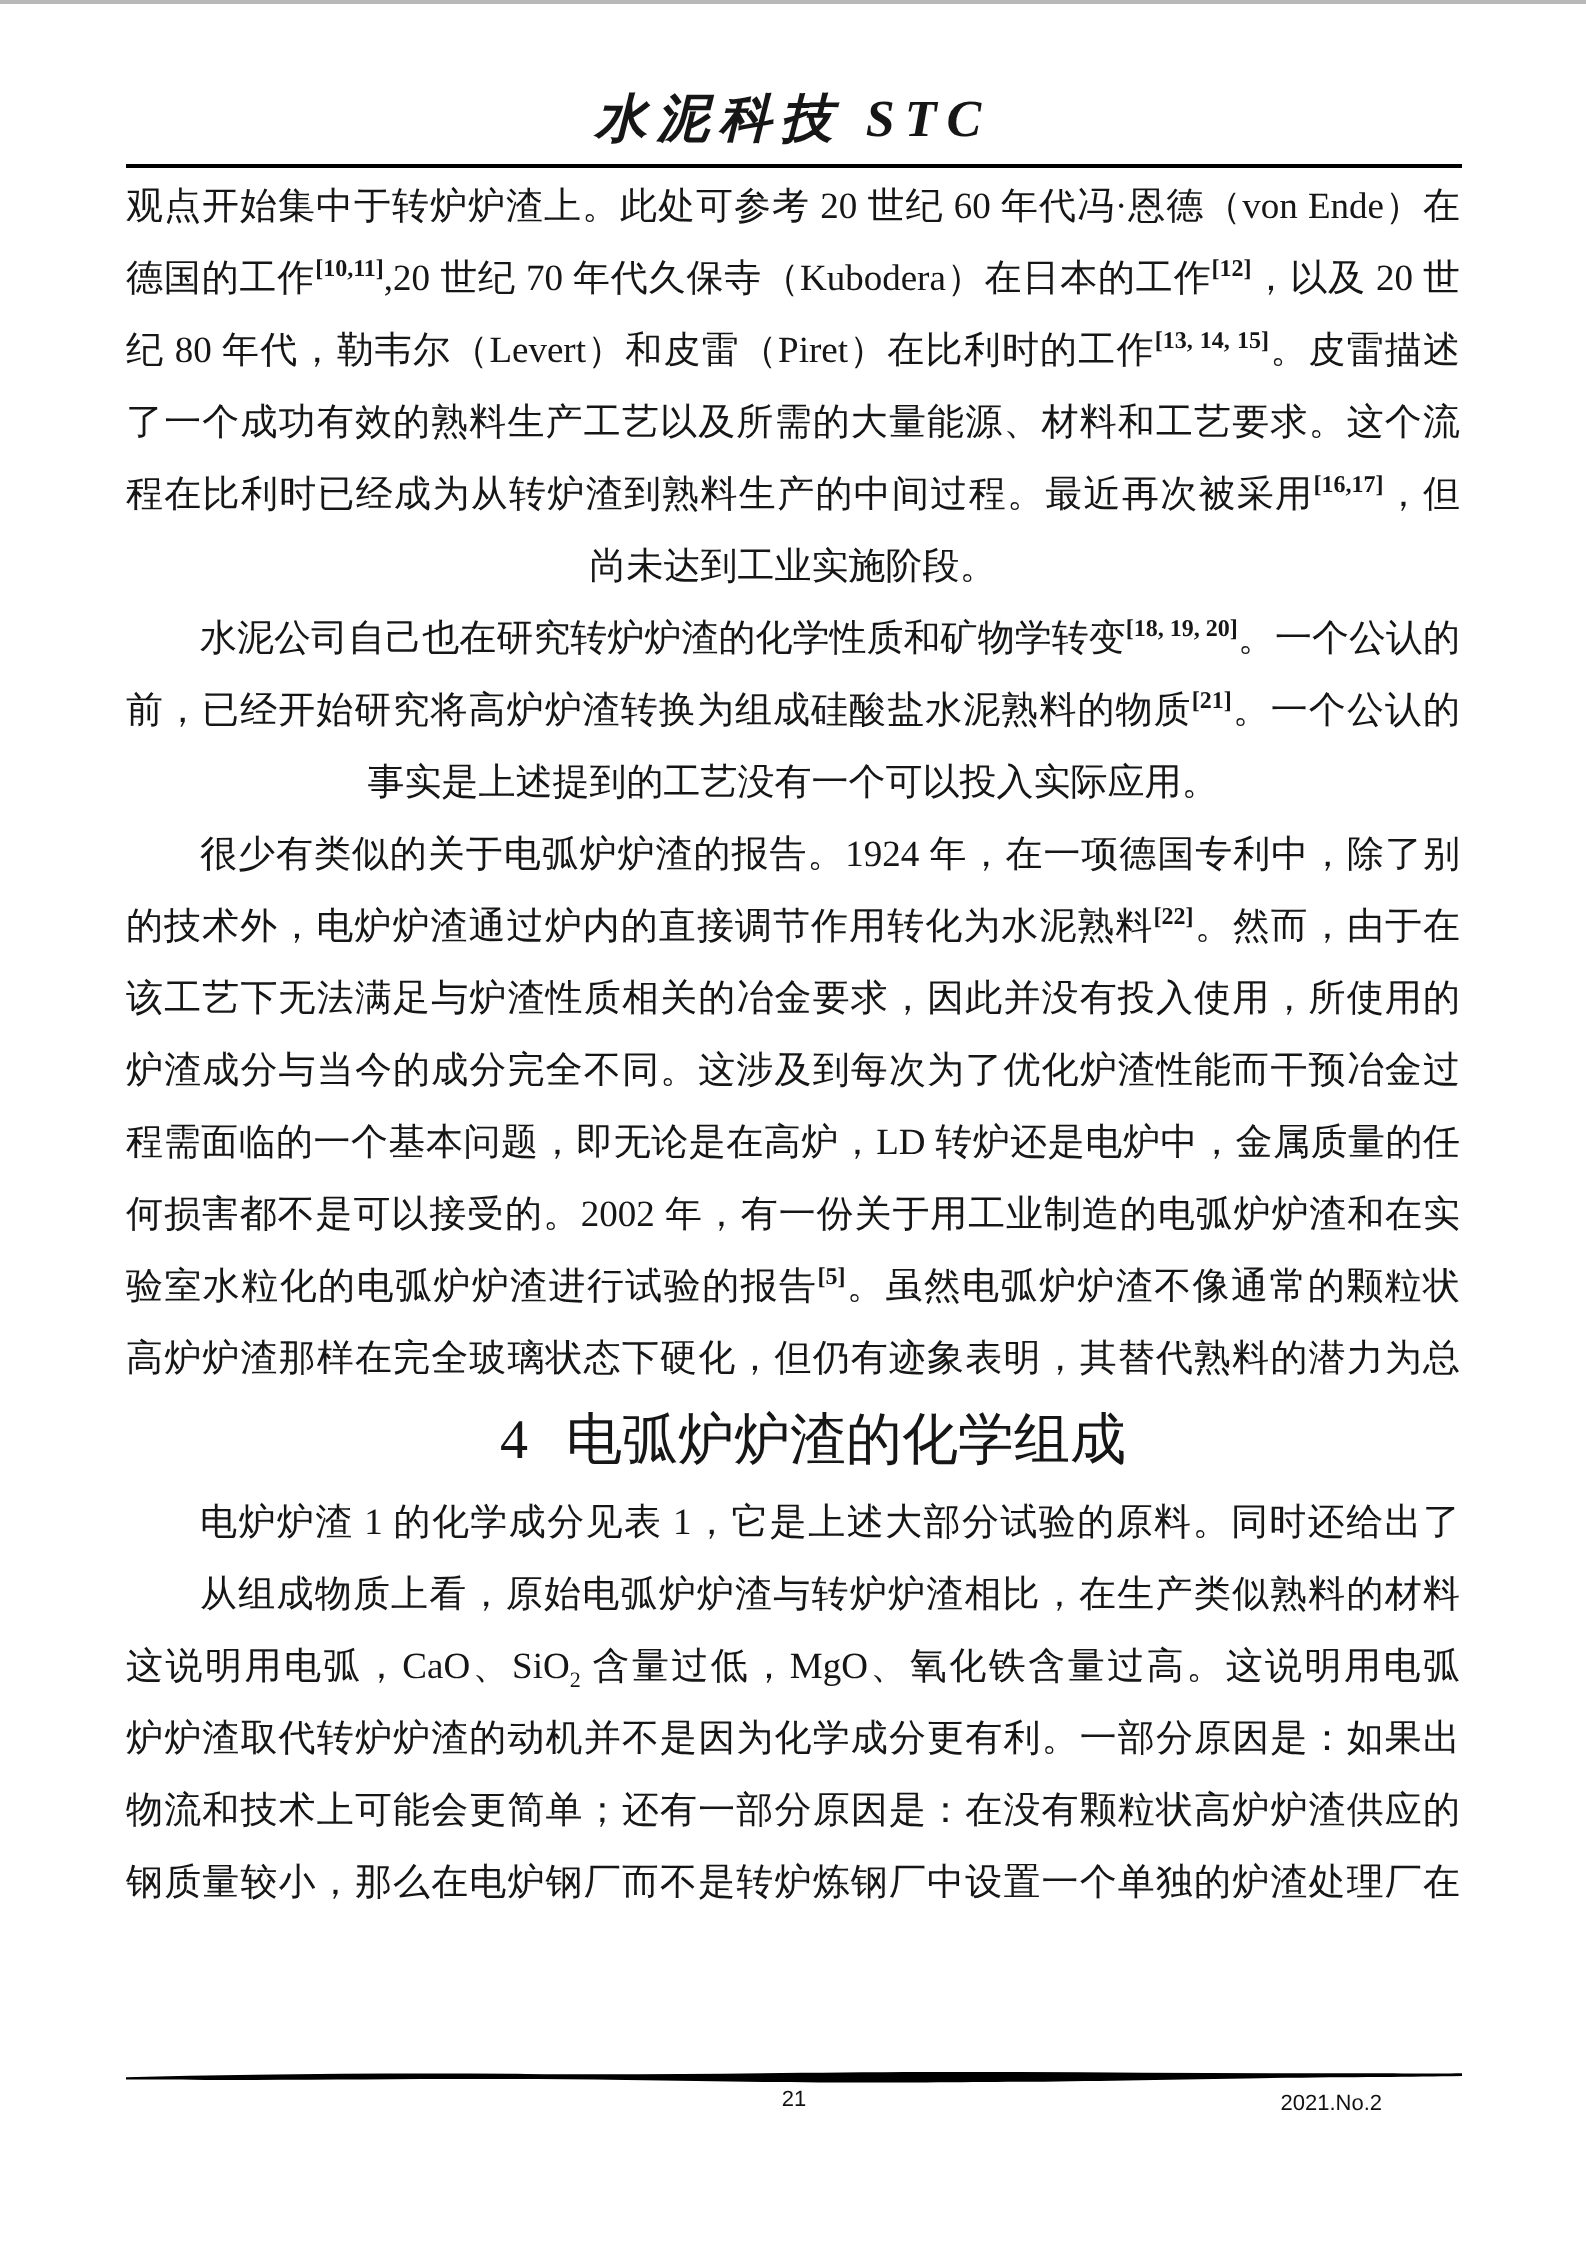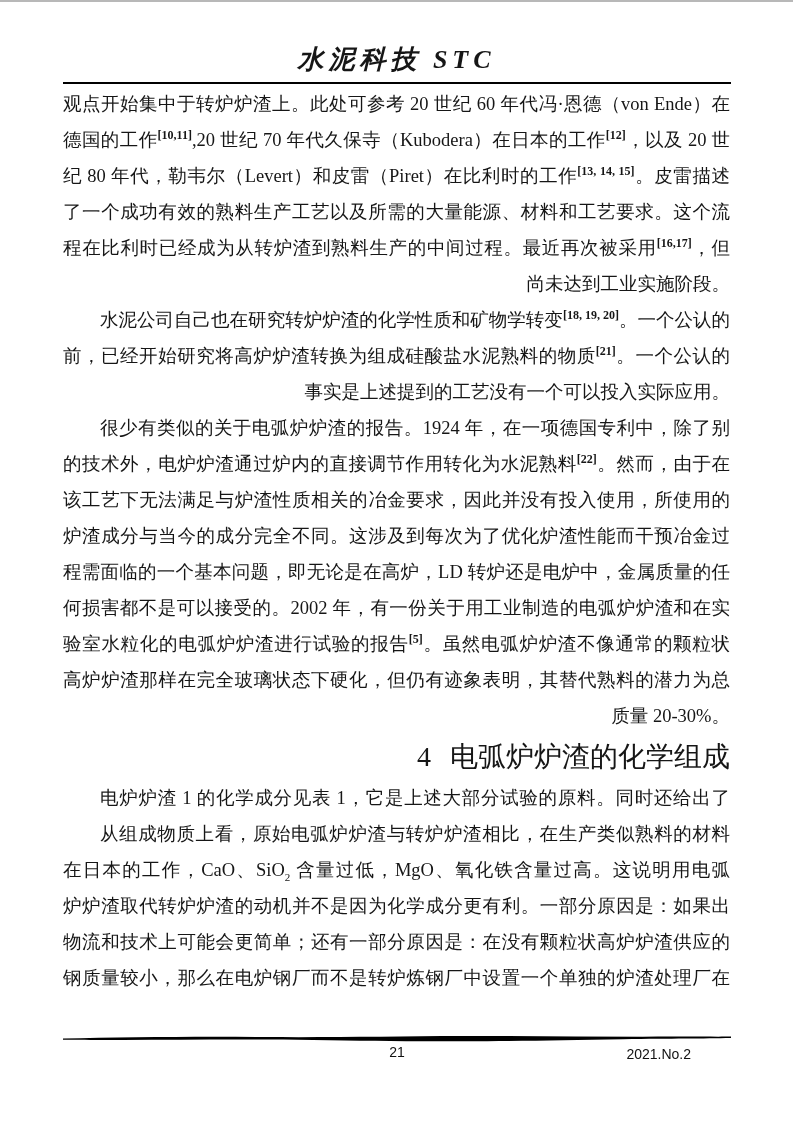--- a/index.html
+++ b/index.html
@@ -27,21 +27,21 @@
     width:668px;margin:5px auto 0;
     border-top:2.5px solid #000;
     height:0;
   }
 
   
   main{width:667px;margin:2px auto 0;}
   .line{
     height:36px;line-height:36px;
     font-size:18.5px;
-    text-align:right;
+    text-align:center;
   }
   .line.justify{
     text-align:justify;
     text-align-last:justify;
     -moz-text-align-last:justify;
   }
   .line.indent{text-indent:37px;}
   .line.heading{
     height:46px;line-height:46px;
     font-weight:normal;
@@ -51,21 +51,21 @@
   .h-num{margin-right:19px;}
   sup{font-size:12px;line-height:0;font-weight:bold;}
   sub{font-size:11px;line-height:0;}
 
   
   footer{position:absolute;left:63px;top:1034px;width:668px;}
   .footer-rule{display:block;width:668px;height:10px;}
   .footer-row{
     position:relative;height:16px;margin-top:0;
     font-family:"Liberation Sans","DejaVu Sans",sans-serif;
-    font-size:14px;color:#111;
+    font-size:11px;color:#111;
   }
   .page-number{position:absolute;left:0;right:0;text-align:center;}
   .issue{position:absolute;right:40px;top:2px;}
 </style>
 </head>
 <body>
 
 <div class="scan-edge"></div>
 
 <div class="page">
@@ -85,25 +85,24 @@
       <div class="line justify"><span>前，已经开始研究将高炉炉渣转换为组成硅酸盐水泥熟料的物质</span><sup>[21]</sup><span>。一个公认的</span></div>
       <div class="line"><span>事实是上述提到的工艺没有一个可以投入实际应用。</span></div>
       <div class="line justify indent"><span>很少有类似的关于电弧炉炉渣的报告。1924 年，在一项德国专利中，除了别</span></div>
       <div class="line justify"><span>的技术外，电炉炉渣通过炉内的直接调节作用转化为水泥熟料</span><sup>[22]</sup><span>。然而，由于在</span></div>
       <div class="line justify"><span>该工艺下无法满足与炉渣性质相关的冶金要求，因此并没有投入使用，所使用的</span></div>
       <div class="line justify"><span>炉渣成分与当今的成分完全不同。这涉及到每次为了优化炉渣性能而干预冶金过</span></div>
       <div class="line justify"><span>程需面临的一个基本问题，即无论是在高炉，LD 转炉还是电炉中，金属质量的任</span></div>
       <div class="line justify"><span>何损害都不是可以接受的。2002 年，有一份关于用工业制造的电弧炉炉渣和在实</span></div>
       <div class="line justify"><span>验室水粒化的电弧炉炉渣进行试验的报告</span><sup>[5]</sup><span>。虽然电弧炉炉渣不像通常的颗粒状</span></div>
       <div class="line justify"><span>高炉炉渣那样在完全玻璃状态下硬化，但仍有迹象表明，其替代熟料的潜力为总</span></div>
-      <div class="line"><span>质量 20-30%。</span></div>
       <div class="line heading"><span class="h-num">4</span><span>电弧炉炉渣的化学组成</span></div>
       <div class="line justify indent"><span>电炉炉渣 1 的化学成分见表 1，它是上述大部分试验的原料。同时还给出了</span></div>
       <div class="line justify indent"><span>从组成物质上看，原始电弧炉炉渣与转炉炉渣相比，在生产类似熟料的材料</span></div>
-      <div class="line justify"><span>在日本的工作，CaO、SiO</span><sub>2</sub><span> 含量过低，MgO、氧化铁含量过高。这说明用电弧</span></div>
+      <div class="line justify"><span>这说明用电弧，CaO、SiO</span><sub>2</sub><span> 含量过低，MgO、氧化铁含量过高。这说明用电弧</span></div>
       <div class="line justify"><span>炉炉渣取代转炉炉渣的动机并不是因为化学成分更有利。一部分原因是：如果出</span></div>
       <div class="line justify"><span>物流和技术上可能会更简单；还有一部分原因是：在没有颗粒状高炉炉渣供应的</span></div>
       <div class="line justify"><span>钢质量较小，那么在电炉钢厂而不是转炉炼钢厂中设置一个单独的炉渣处理厂在</span></div>
     </main>
 
   <footer>
     <svg class="footer-rule" viewBox="0 0 668 10" preserveAspectRatio="none" aria-hidden="true">
       <path fill="#000000" d="M0,4.6 C60,3.2 130,2.4 200,3.0 C270,3.6 330,2.2 400,2.0 C470,1.8 540,3.0 610,2.6 C635,2.5 655,2.9 668,2.6 L668,4.0 C640,4.6 610,4.4 560,5.2 C500,6.2 460,7.0 400,7.2 C340,7.4 300,6.8 250,6.0 C180,5.0 120,5.8 60,6.0 C35,6.1 12,5.6 0,5.8 Z"></path>
     </svg>
     <div class="footer-row">

